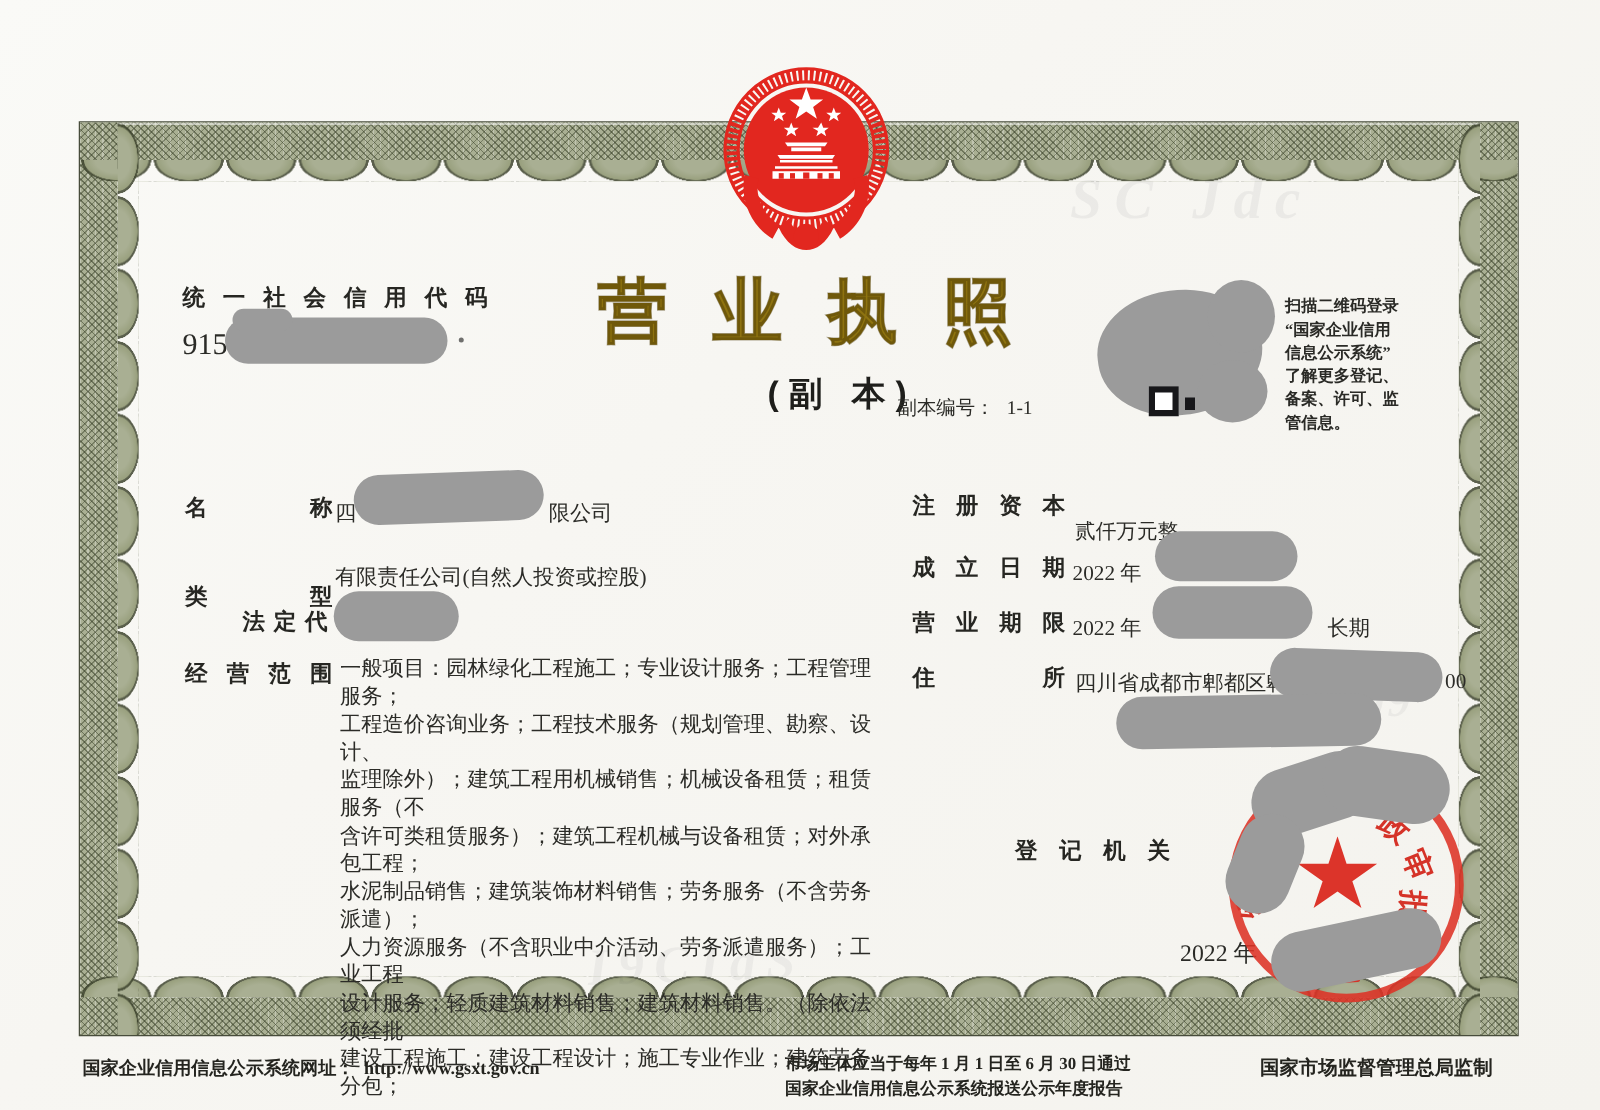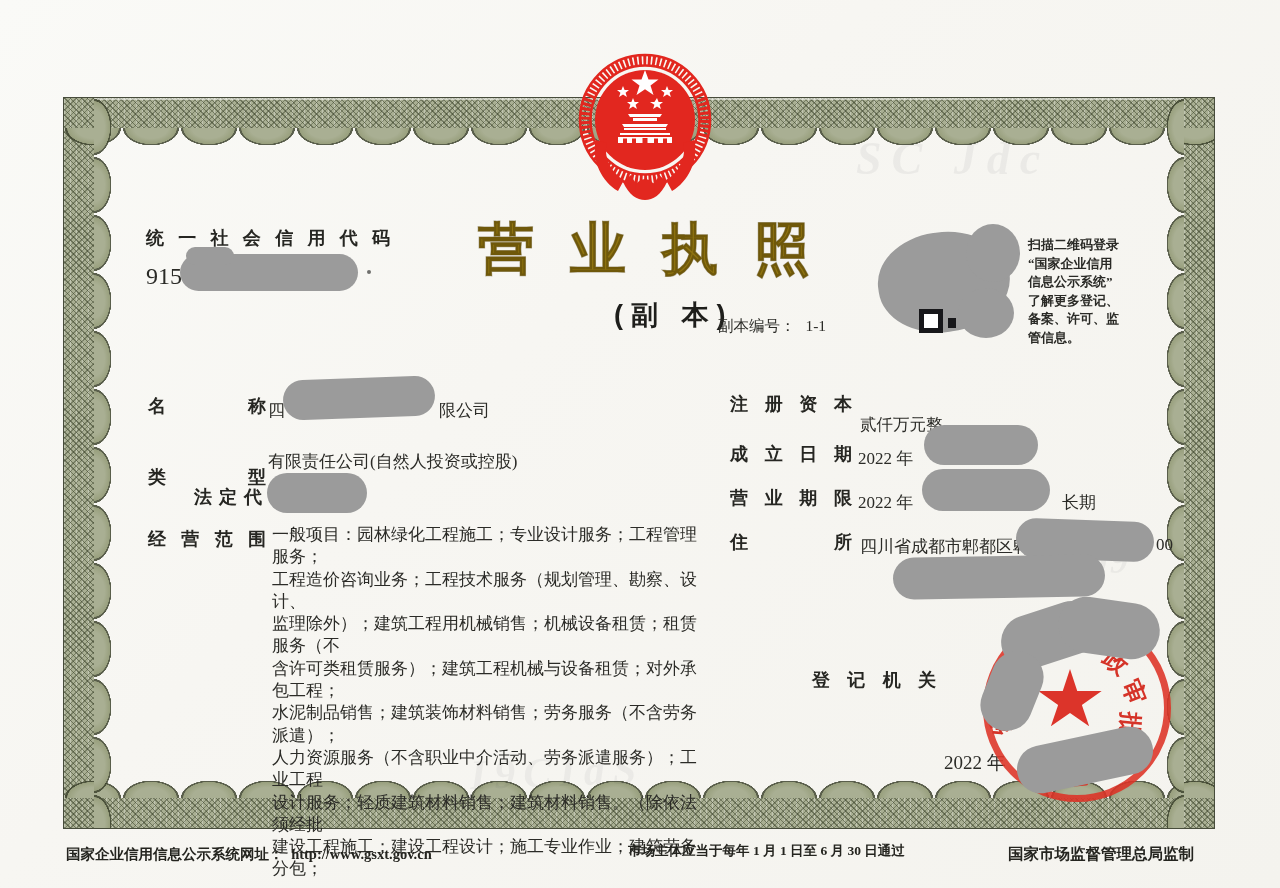--- a/index.html
+++ b/index.html
@@ -196,16 +196,17 @@
   <div class="blob" style="left:1058px;top:600px;width:102px;height:56px;border-radius:28px;transform:rotate(8deg);"></div>
   <div class="blob" style="left:986px;top:650px;width:52px;height:82px;border-radius:26px;transform:rotate(22deg);"></div>
   <div class="blob" style="left:1016px;top:736px;width:138px;height:48px;border-radius:24px;transform:rotate(-12deg);"></div>
 
   <div class="abs footer-text" style="left:66px;top:845px;font-size:14.5px;">
     <span>国家企业信用信息公示系统网址：</span>
     <span style="font-family:'Liberation Serif',serif;font-weight:700;padding-left:4px;">http://www.gsxt.gov.cn</span>
   </div>
   <div class="abs footer-text" style="left:628px;top:841px;font-size:13.5px;line-height:19.5px;">
     <div>市场主体应当于每年 1 月 1 日至 6 月 30 日通过</div>
+    <div>国家企业信用信息公示系统报送公示年度报告</div>
   </div>
   <div class="abs footer-text" style="left:1008px;top:844px;font-size:15.5px;font-family:'Liberation Sans',sans-serif;">国家市场监督管理总局监制</div>
 
 </div>
 
 </body></html>

